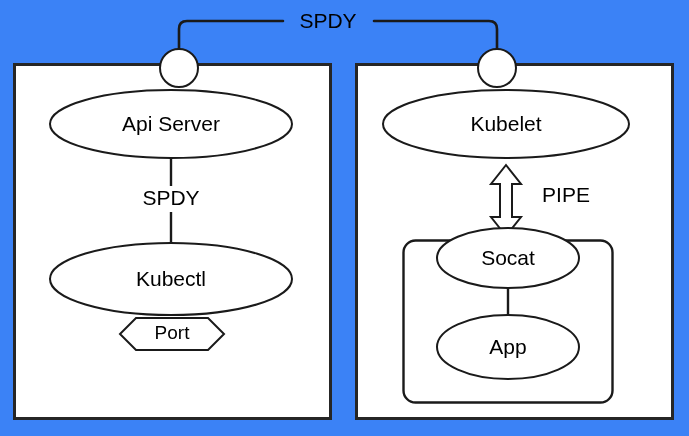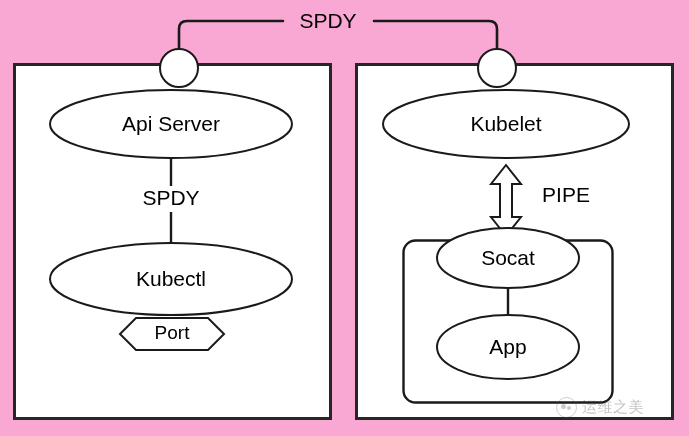--- a/index.html
+++ b/index.html
@@ -7,21 +7,21 @@
     padding: 0;
     background: #ffffff;
   }
   body {
     font-family: "Liberation Sans", sans-serif;
   }
   #diagram-root {
     position: relative;
     width: 689px;
     height: 436px;
-    background: #f9a8d4;
+    background: #3b82f6;
     overflow: hidden;
   }
   svg.diagram-canvas {
     position: absolute;
     top: 0;
     left: 0;
     width: 689px;
     height: 436px;
     display: block;
   }
@@ -166,18 +166,14 @@
     <ellipse class="shape-stroke" cx="508" cy="258" rx="71" ry="30"></ellipse>
     <text class="node-label" x="508" y="259">Socat</text>
 
     <line class="link-line" x1="508" y1="288" x2="508" y2="315"></line>
 
     <ellipse class="shape-stroke" cx="508" cy="347" rx="71" ry="32"></ellipse>
     <text class="node-label" x="508" y="348">App</text>
 
   </svg>
 
-  <div class="watermark-wrap">
-    <div class="watermark-logo"></div>
-    <div class="watermark-text">运维之美</div>
-  </div>
 
 </div>
 
 </body></html>

